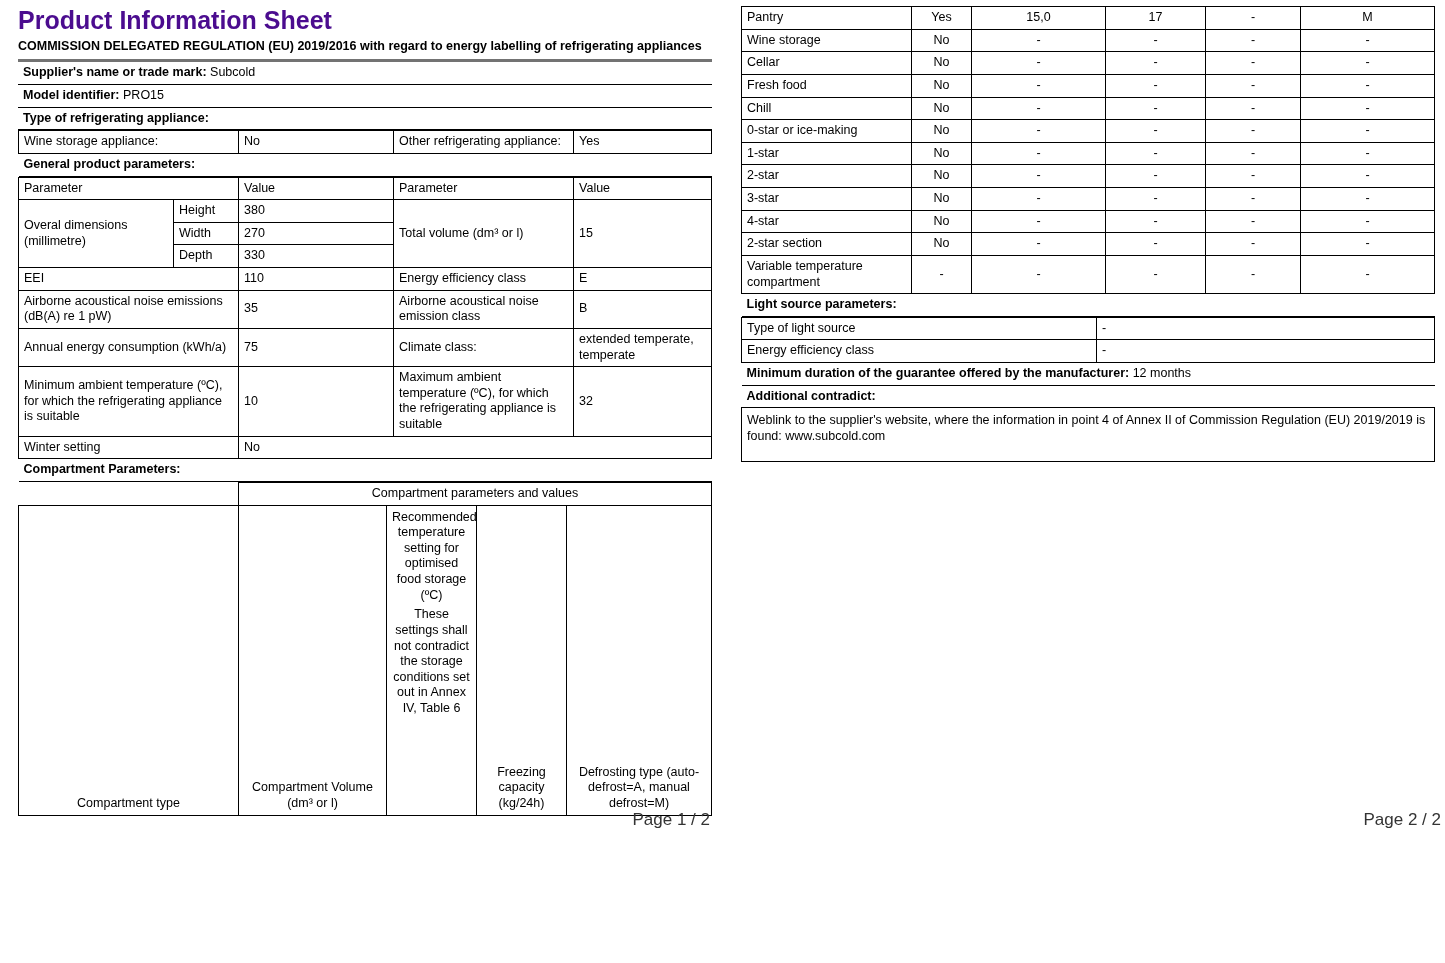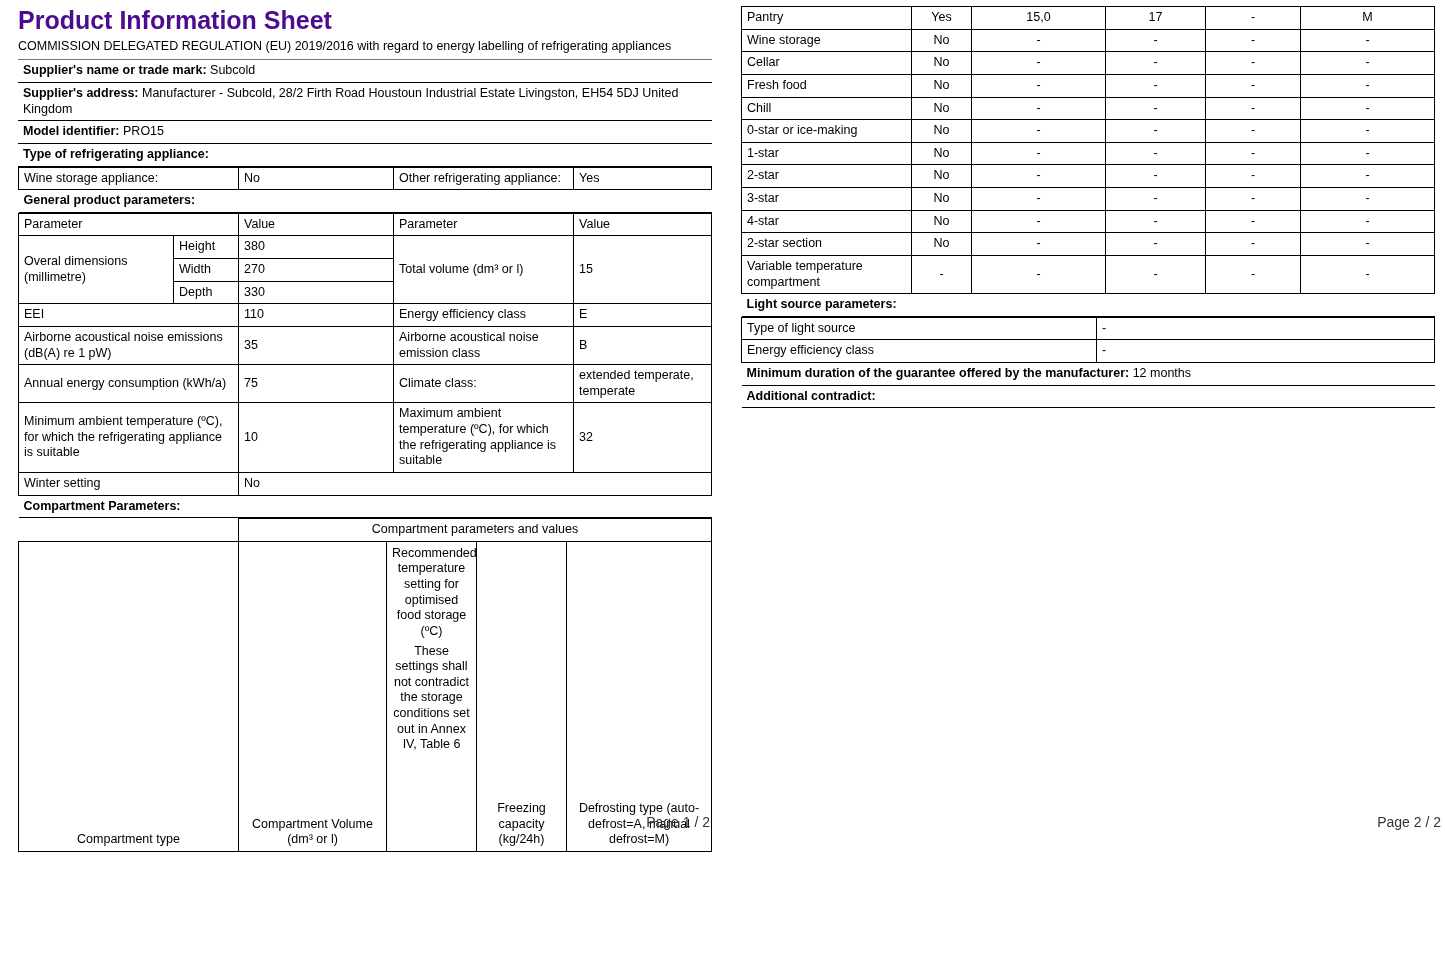--- a/index.html
+++ b/index.html
@@ -56,51 +56,45 @@
     line-height: 1.25;
   }
   .bold { font-weight: bold; }
   .center { text-align: center; }
   .just { text-align: justify; }
 
   .footer {
     position: absolute;
     bottom: 8px;
     right: 12px;
-    font-size: 14px;
+    font-size: 17px;
     color: #333;
   }
   .page-right .footer { right: 4px; }
 
   .cmp-head td { vertical-align: bottom; text-align: center; }
   .vcell { vertical-align: middle; }
 </style>
 </head>
 <body>
 
 <div class="page page-left">
   <div class="sheet">
 
     <h1 class="doc-title">Product Information Sheet</h1>
 
     <table>
       <tbody>
           <tr>
-        <td style="border:none; border-bottom:1px solid #737373; padding:0 0 5px 0;">COMMISSION DELEGATED REGULATION (EU) 2019/2016 with regard to energy labelling of refrigerating appliances</td>
+        <td style="border:none; border-bottom:3px solid #737373; padding:0 0 5px 0;font-weight:bold;">COMMISSION DELEGATED REGULATION (EU) 2019/2016 with regard to energy labelling of refrigerating appliances</td>
       </tr>
       <tr>
         <td style="border-left:none; border-right:none;">
           <span class="bold">Supplier's name or trade mark:</span>
           <span>Subcold</span>
-        </td>
-      </tr>
-      <tr>
-        <td style="border-left:none; border-right:none;">
-          <span class="bold">Supplier's address:</span>
-          <span>Manufacturer - Subcold, 28/2 Firth Road Houstoun Industrial Estate Livingston, EH54 5DJ United Kingdom</span>
         </td>
       </tr>
       <tr>
         <td style="border-left:none; border-right:none;">
           <span class="bold">Model identifier:</span>
           <span>PRO15</span>
         </td>
       </tr>
       <tr>
         <td class="bold" style="border-left:none; border-right:none;">Type of refrigerating appliance:</td>
@@ -354,18 +348,24 @@
       </tr>
       <tr>
         <td colspan="2" style="border-left:none;border-right:none;">
           <span class="bold">Minimum duration of the guarantee offered by the manufacturer:</span>
           <span>12 months</span>
         </td>
       </tr>
       <tr>
         <td colspan="2" class="bold" style="border-left:none;border-right:none;">Additional contradict:</td>
       </tr>
+      <tr>
+        <td colspan="2" style="padding:5px 5px 16px 5px;">
+          <span>Weblink to the supplier's website, where the information in point 4 of Annex II of Commission Regulation (EU) 2019/2019 is found:</span>
+          <span>www.subcold.com</span>
+        </td>
+      </tr>
     </tbody>
       </table>
 
   </div>
   <div class="footer">Page 2 / 2</div>
 </div>
 
 </body></html>

